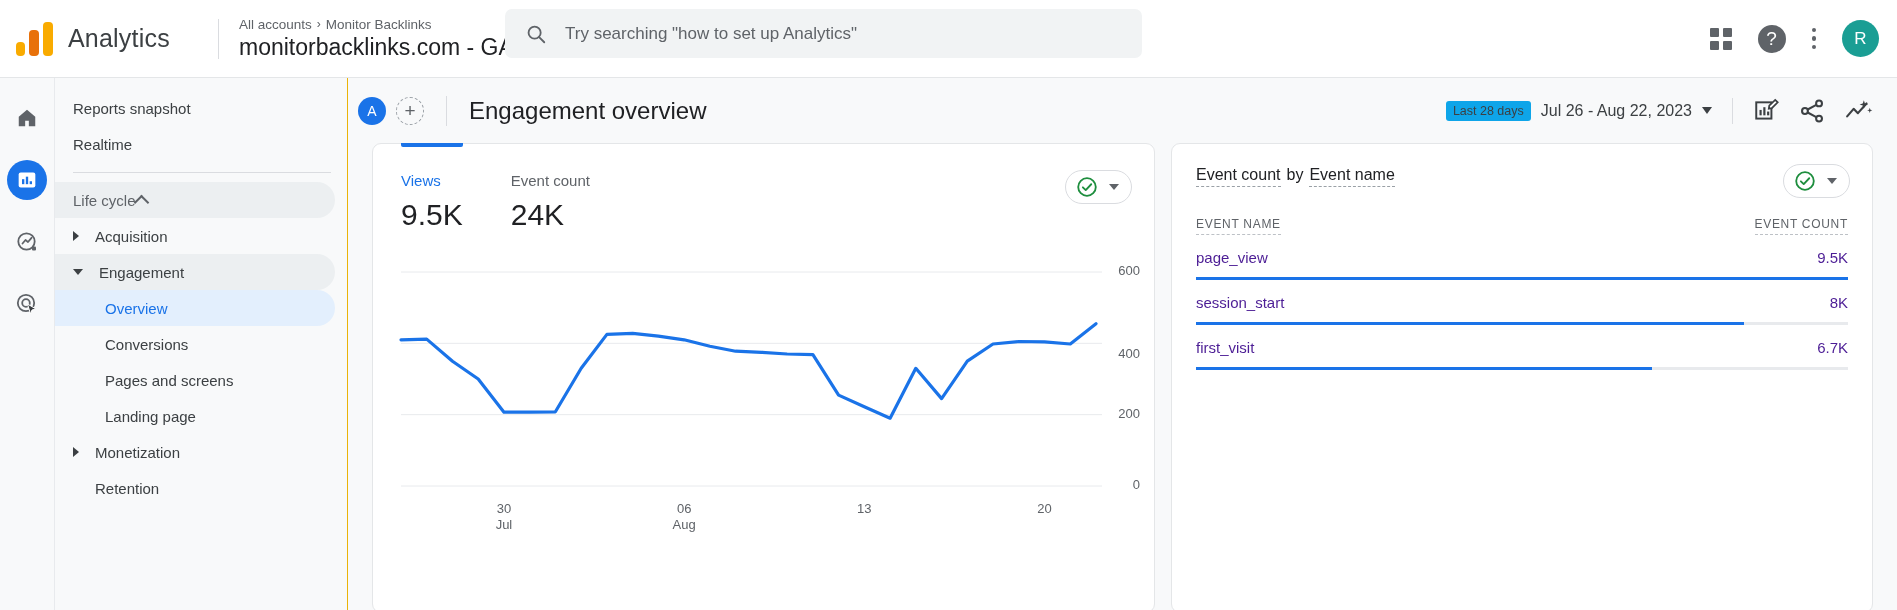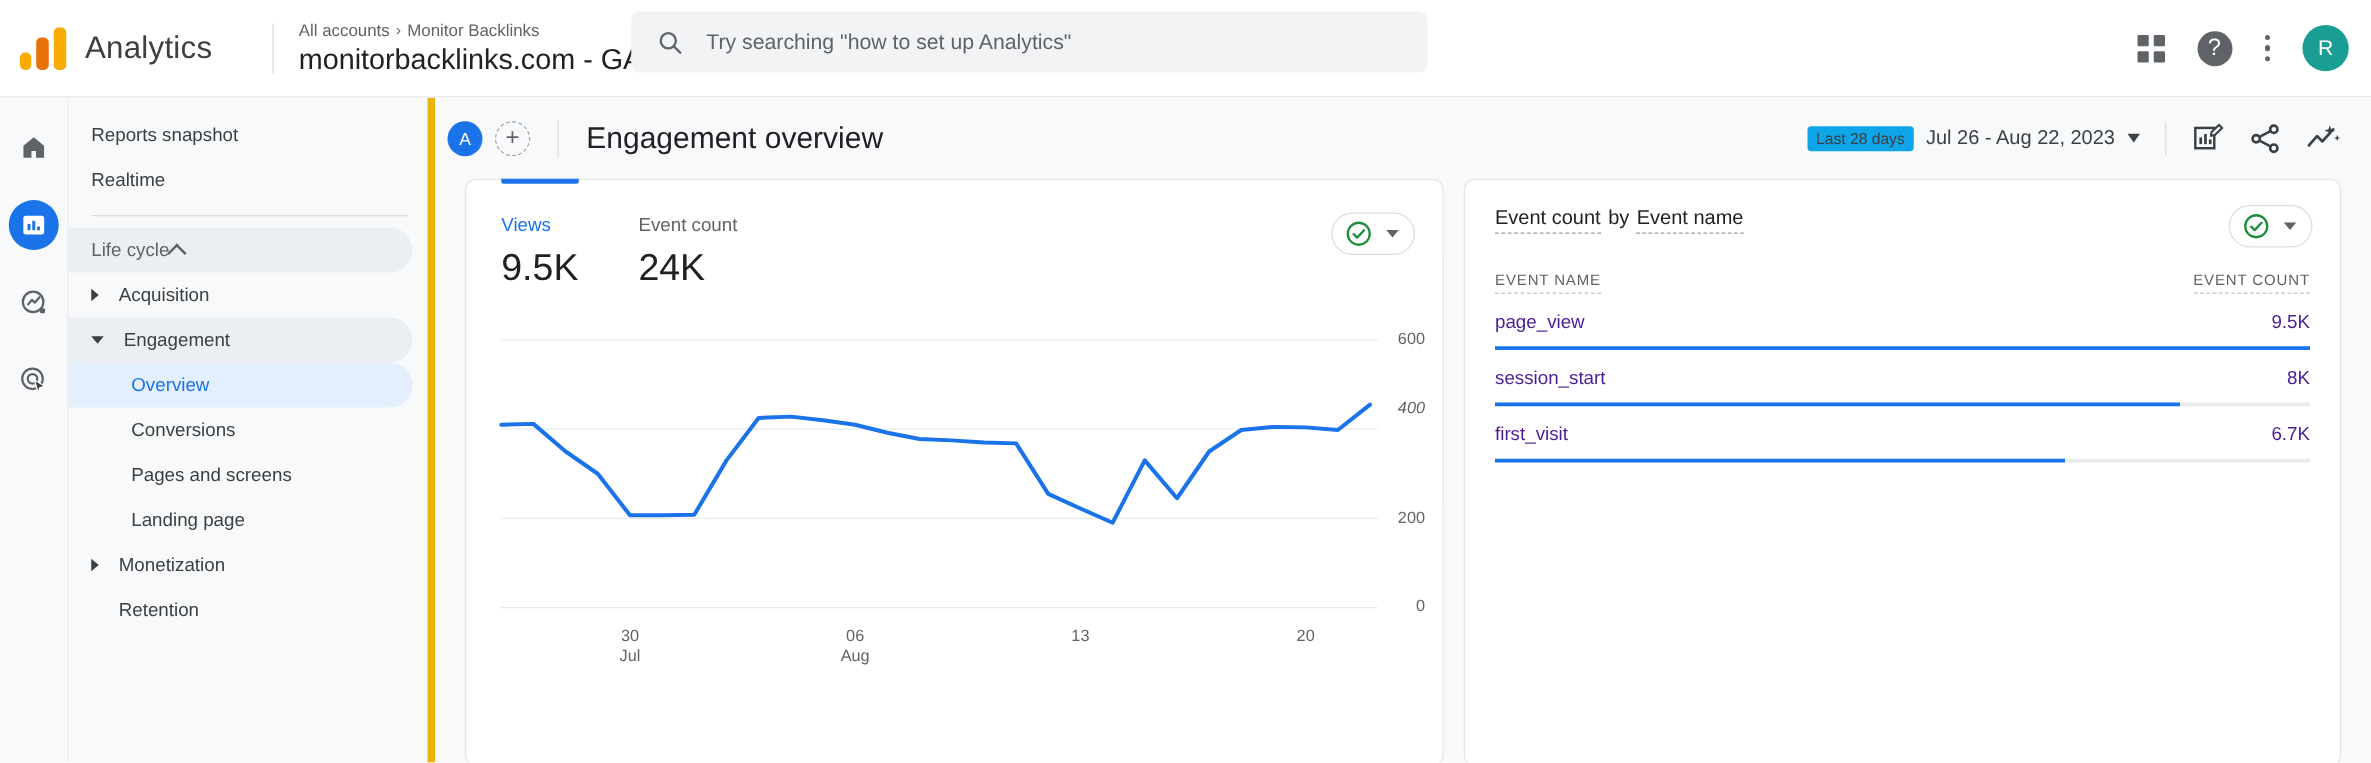--- a/index.html
+++ b/index.html
@@ -57,21 +57,21 @@
   }
 
   
   .body-row { display: flex; height: 532px; }
 
   .rail { width: 55px; background: #f8f9fa; border-right: 1px solid #e8eaed;
           display: flex; flex-direction: column; align-items: center; padding-top: 20px; gap: 22px; }
   .rail-item { width: 40px; height: 40px; border-radius: 50%; display: flex; align-items: center; justify-content: center; }
   .rail-item.active { background: #1a73e8; }
 
-  .nav { width: 293px; background: #f8f9fa; border-right: 6px solid #eab308; padding-top: 12px; overflow: hidden; }
+  .nav { width: 293px; background: #f8f9fa; border-right: 1px solid #eab308; padding-top: 12px; overflow: hidden; }
   .nav-item {
     height: 36px; display: flex; align-items: center; font-size: 15px; color: #3c4043;
     padding-left: 18px; border-radius: 0 18px 18px 0; margin-right: 12px;
   }
   .nav-item.group { color: #5f6368; background: #eceff1; margin-top: 9px; justify-content: flex-start; padding-right: 16px; }
   .nav-item.sub { padding-left: 50px; }
   .nav-item.sub.active { background: #e3effd; color: #1a73e8; }
   .nav-item.expandable { padding-left: 18px; gap: 16px; }
   .nav-item.expandable.open { background: #eceff1; }
   .nav-sep { height: 1px; background: #dadce0; margin: 10px 16px 4px 18px; }
@@ -324,21 +324,21 @@
 
         <div class="chart-area">
           <svg class="chart-svg" id="lineChart" width="781" height="290">
               <line x1="28" y1="232" x2="729" y2="232" stroke="#e8eaed" stroke-width="1"></line>
               <line x1="28" y1="160.66666666666669" x2="729" y2="160.66666666666669" stroke="#e8eaed" stroke-width="1"></line>
               <line x1="28" y1="89.33333333333334" x2="729" y2="89.33333333333334" stroke="#e8eaed" stroke-width="1"></line>
               <line x1="28" y1="18" x2="729" y2="18" stroke="#e8eaed" stroke-width="1"></line>
               <polyline points="28.0,85.8 53.7,85.1 79.5,107.2 105.2,125.0 131.0,158.2 156.7,158.2 182.4,157.8 208.2,114.3 233.9,80.4 259.7,79.3 285.4,82.2 311.1,85.8 336.9,92.2 362.6,97.2 388.4,98.3 414.1,100.0 439.9,100.7 465.6,141.1 491.3,152.8 517.1,164.2 542.8,114.3 568.6,144.6 594.3,107.2 620.0,90.0 645.8,87.5 671.5,87.9 697.3,90.0 723.0,69.7" fill="none" stroke="#1a73e8" stroke-width="3.2" stroke-linejoin="round" stroke-linecap="round"></polyline>
             </svg>
           <div class="ylab" id="yl0" style="top: 9px;">600</div>
-          <div class="ylab" id="yl1" style="top: 64px; font-style: italic;">400</div>
+          <div class="ylab" id="yl1" style="top: 92px;">400</div>
           <div class="ylab" id="yl2" style="top: 151.667px;">200</div>
           <div class="ylab" id="yl3" style="top: 223px;">0</div>
           <div class="xlabels" id="xlabels">
               <div class="xlab" style="left: 130.963px;">
                 <div>30</div>
                 <div>Jul</div>
               </div>
               <div class="xlab" style="left: 311.148px;">
                 <div>06</div>
                 <div>Aug</div>

